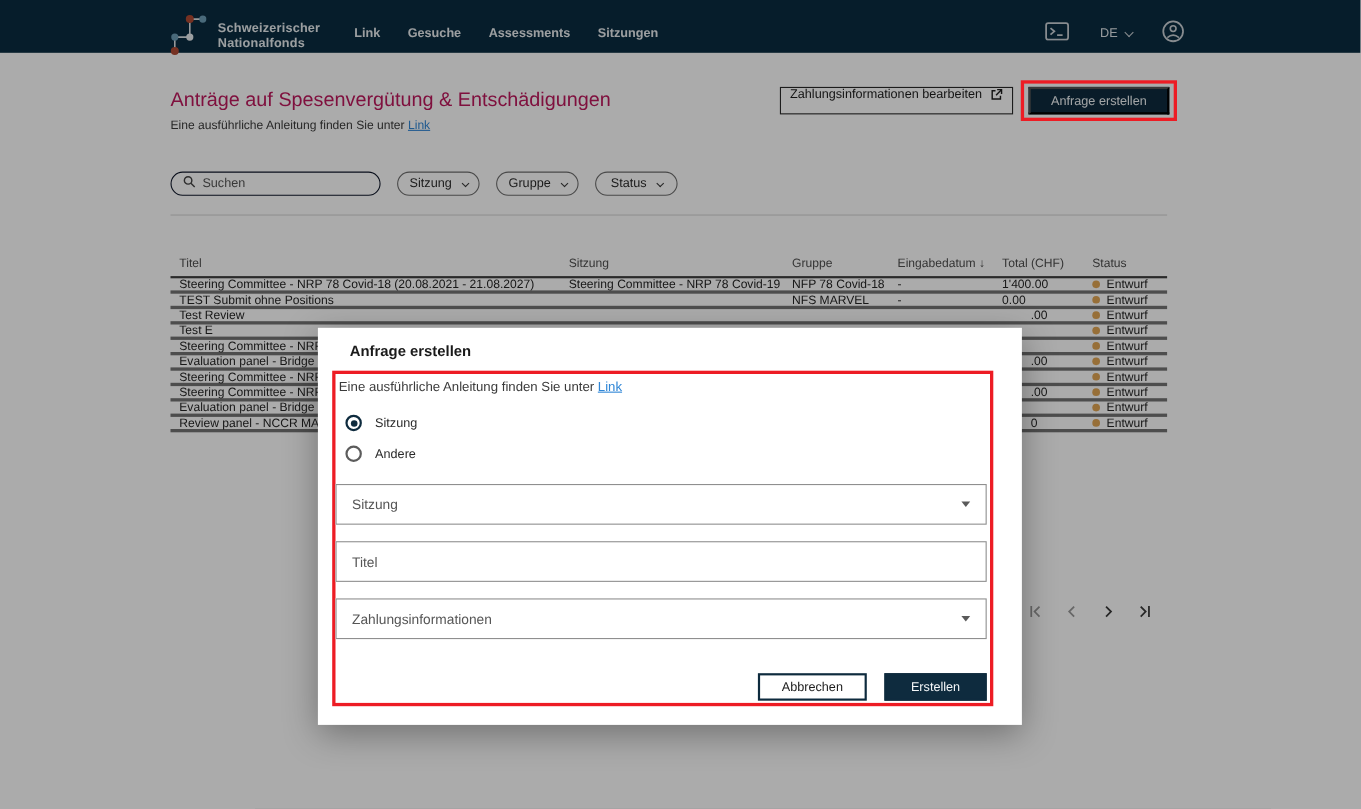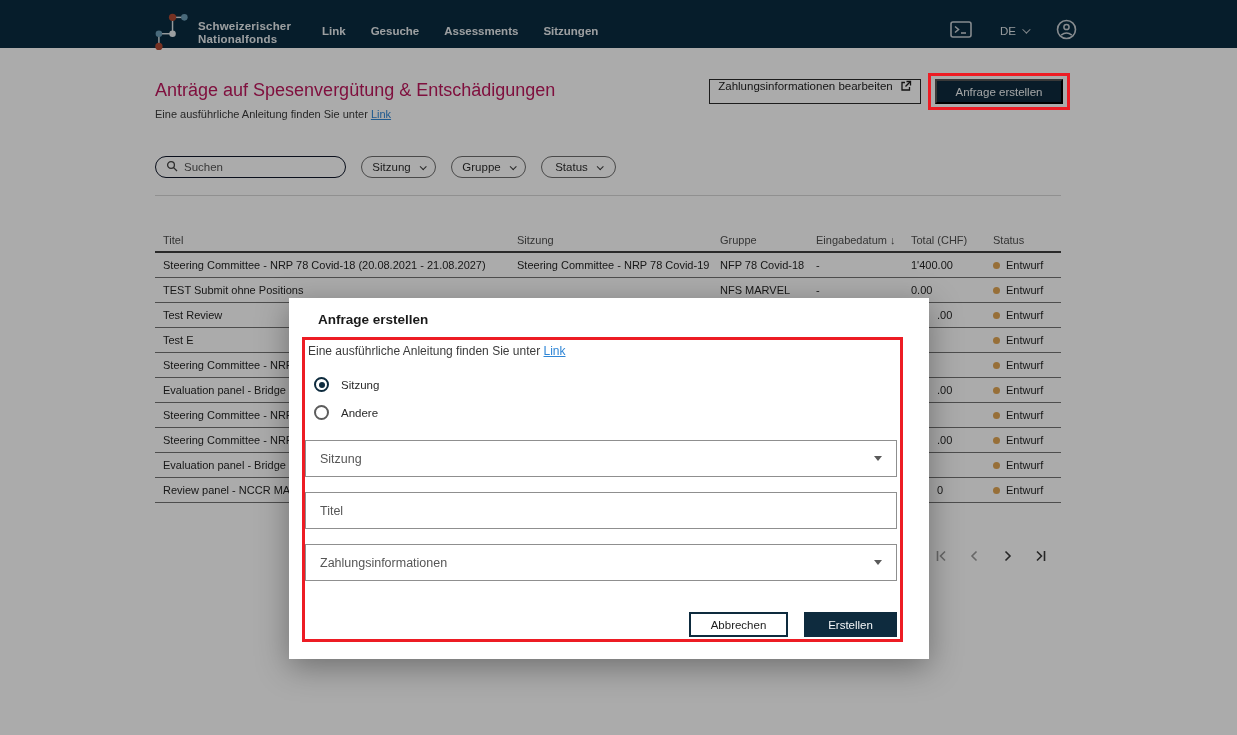--- a/index.html
+++ b/index.html
@@ -39,21 +39,21 @@
   .search input{border:none;outline:none;background:transparent;font-size:11.5px;color:#333;width:140px;font-family:"Liberation Sans",sans-serif;}
   .search input::placeholder{color:#555;}
   .chips{position:absolute;left:361px;top:156px;display:flex;gap:15px;z-index:1;}
   .chip{width:75px;height:22px;border:1px solid #6e6e6e;border-radius:11px;display:flex;align-items:center;justify-content:center;gap:9px;
     font-size:11.5px;color:#2c2c2c;cursor:pointer;background:transparent;}
   .chip .chev{border-color:#3c3c3c;transform:rotate(45deg) translateY(-1px);width:5px;height:5px;}
   .divider{position:absolute;left:155px;top:195px;width:906px;height:1px;background:#d7d7d7;z-index:1;}
 
   
   .table{position:absolute;left:155px;top:228px;width:906px;z-index:1;}
-  .trow{display:flex;align-items:center;height:25px;border-bottom:1px solid #737373;font-size:11px;color:#262626;}
+  .trow{display:flex;align-items:center;height:14px;border-bottom:3px solid #737373;font-size:11px;color:#262626;}
   .thead{height:25px;border-bottom:2px solid #3f3f3f;color:#4f4f4f;}
   .cell{padding-left:8px;white-space:nowrap;overflow:visible;}
   .c0{width:354px;} .c1{width:203px;} .c2{width:96px;} .c3{width:95px;} .c4{width:82px;} .c5{width:76px;}
   .tot-pad{padding-left:34px;}
   .status-cell{display:flex;align-items:center;gap:6px;}
   .dot{width:7px;height:7px;border-radius:50%;background:var(--gold);}
 
   
   .pager{position:absolute;left:928px;top:543px;display:flex;gap:7px;z-index:1;}
   .pg{width:26px;height:26px;display:flex;align-items:center;justify-content:center;cursor:pointer;}

